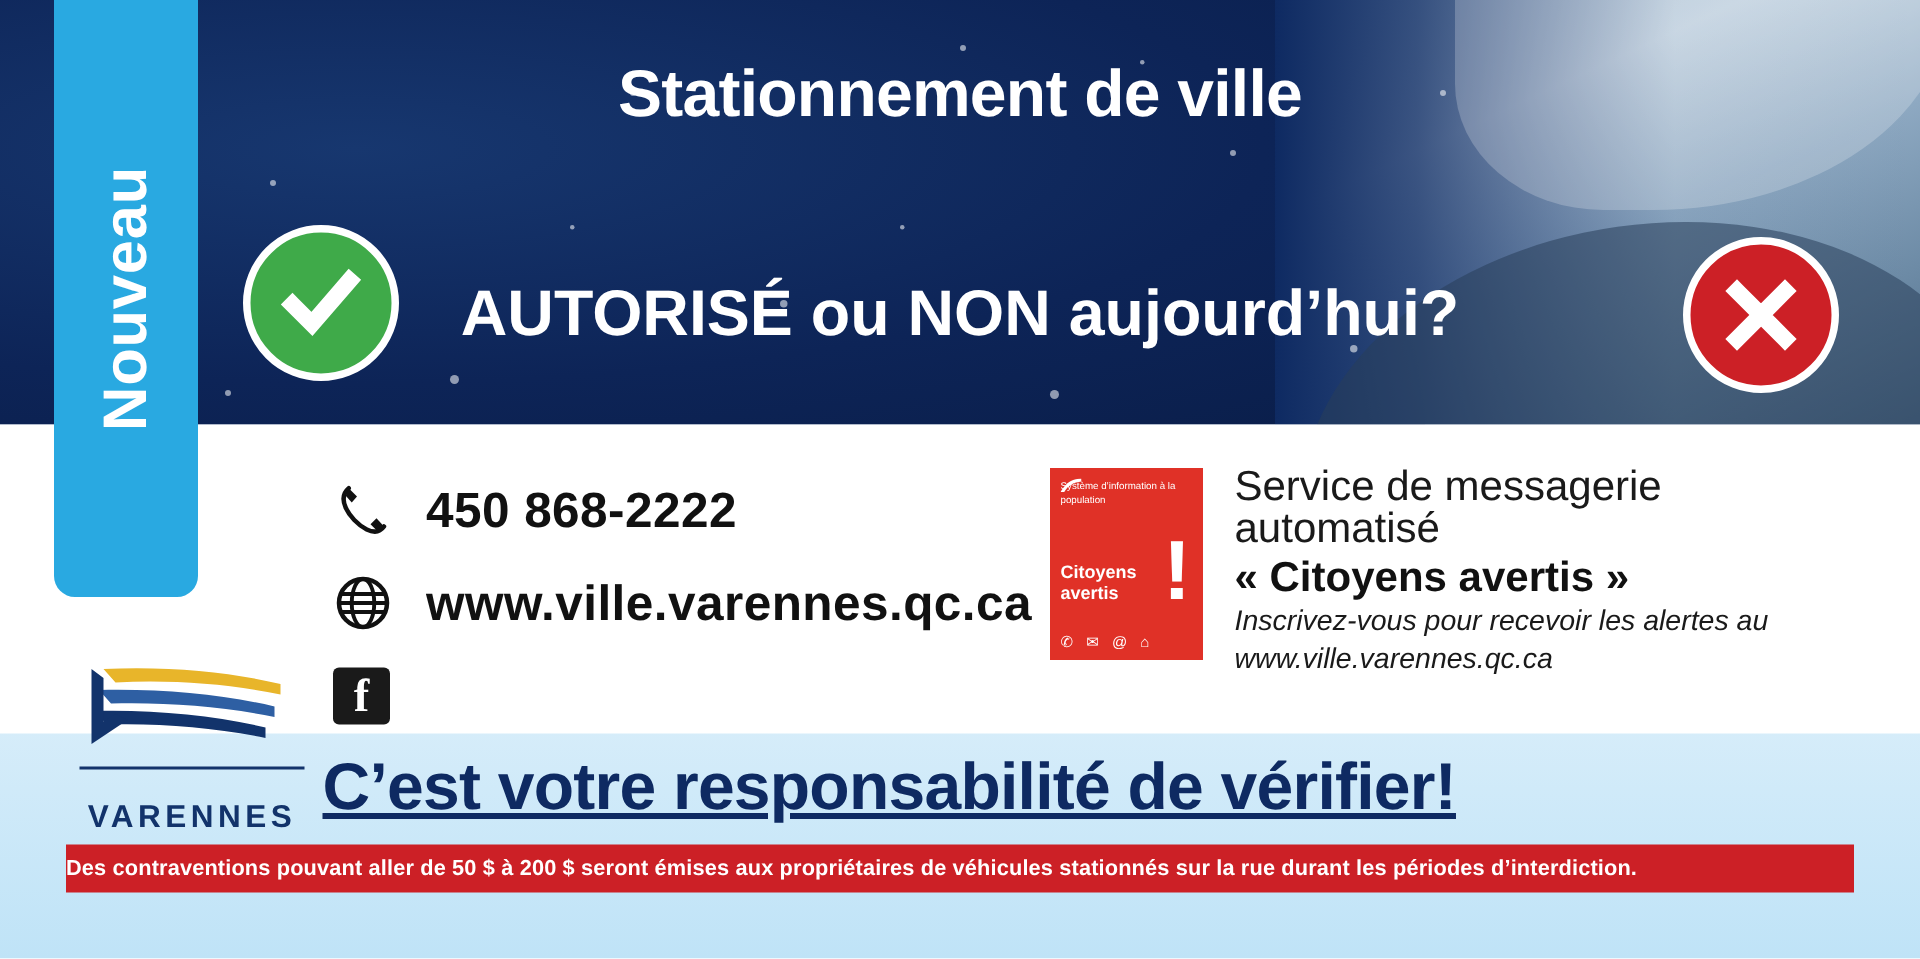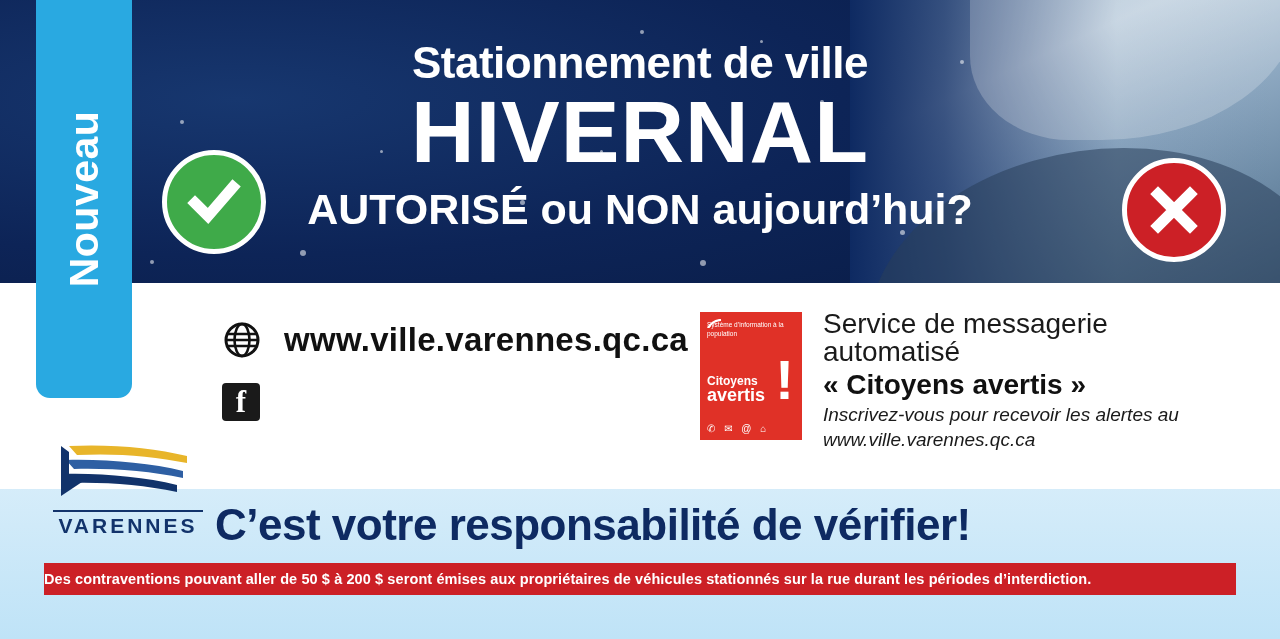--- a/index.html
+++ b/index.html
@@ -263,38 +263,39 @@
     left: 48px; top: 440px;
     width: 160px;
     z-index: 5;
     text-align: center;
   }
   .varennes-wordmark {
     color: #12336b;
     font-size: 21px;
     font-weight: bold;
     letter-spacing: 3px;
-    margin-top: 2px;
+    margin-top: 20px;
   }
   .varennes-rule {
     width: 150px; height: 2px;
     background: #12336b;
     margin: 4px auto 0 auto;
   }
 
   
   .resp-line {
     position: absolute;
     left: 215px; top: 500px;
     width: 1030px;
     color: #0e2a62;
     font-size: 44px;
     font-weight: bold;
     letter-spacing: -0.5px;
     z-index: 5;
+    text-decoration: underline;
   }
 
   
   .red-strip {
     position: absolute;
     left: 44px; top: 563px;
     width: 1192px;
     height: 32px;
     background: #cc2026;
     z-index: 5;
@@ -333,38 +334,47 @@
     <div class="snow" style="left:760px; top:40px;  width:3px;  height:3px;"></div>
     <div class="snow" style="left:960px; top:60px;  width:4px;  height:4px;"></div>
     <div class="snow" style="left:150px; top:260px; width:4px;  height:4px;"></div>
   </div>
 
   <div class="nouveau-tab">
     <div class="nouveau-text">Nouveau</div>
   </div>
 
   <div class="hero-line1">Stationnement de ville</div>
-  <div class="hero-line2">HIVERNAL</div>
   <div class="hero-line3">AUTORISÉ ou NON aujourd’hui?</div>
 
   <div class="badge badge-check">
     <svg width="62" height="62" viewBox="0 0 62 62" aria-hidden="true">
       <path d="M12 32 L25 45 L50 16" fill="none" stroke="#ffffff" stroke-width="11" stroke-linecap="square" stroke-linejoin="miter"></path>
     </svg>
   </div>
   <div class="badge badge-cross">
     <svg width="58" height="58" viewBox="0 0 58 58" aria-hidden="true">
       <path d="M13 13 L45 45 M45 13 L13 45" fill="none" stroke="#ffffff" stroke-width="11" stroke-linecap="square"></path>
     </svg>
   </div>
 
   <div class="info-panel"></div>
 
   <div class="contact-list">
 
+    <div class="contact-row">
+      <div class="contact-icon">
+        <svg width="40" height="40" viewBox="0 0 40 40" aria-hidden="true">
+          <path d="M10.5 5.5 C7 8.5 6 13 8.5 18.5 C11 24 16.5 30 22.5 33 C28 35.7 31.5 34.5 34 31" fill="none" stroke="#111111" stroke-width="3" stroke-linecap="round"></path>
+          <path d="M10.5 5.5 L16 11 L12.5 15 L8.5 10.5 Z" fill="#111111"></path>
+          <path d="M29 25.5 L34 31 L30 34.5 L25 29.5 Z" fill="#111111"></path>
+        </svg>
+      </div>
+      <div class="contact-text">450 868-2222</div>
+    </div>
 
     <div class="contact-row">
       <div class="contact-icon">
         <svg width="40" height="40" viewBox="0 0 40 40" aria-hidden="true">
           <circle cx="20" cy="20" r="16" fill="none" stroke="#111111" stroke-width="3"></circle>
           <ellipse cx="20" cy="20" rx="7.5" ry="16" fill="none" stroke="#111111" stroke-width="2.6"></ellipse>
           <path d="M5 14 H35 M5 26 H35 M4 20 H36" fill="none" stroke="#111111" stroke-width="2.6"></path>
         </svg>
       </div>
       <div class="contact-text">www.ville.varennes.qc.ca</div>
@@ -378,21 +388,21 @@
   </div>
 
   <div class="ca-logo">
     <svg class="ca-swoosh" viewBox="0 0 14 10" aria-hidden="true">
       <path d="M0 9 C4 2 9 0 14 0 L14 2 C9 2.5 5 4.5 2.5 9 Z" fill="#ffffff"></path>
     </svg>
     <div class="ca-logo-top">Système d’information à la population</div>
     <div class="ca-logo-excl">!</div>
     <div class="ca-logo-main">
       <div>Citoyens</div>
-      <div style="font-size:18px;">avertis</div>
+      <div style="font-size:12px;">avertis</div>
     </div>
     <div class="ca-logo-icons">✆ ✉ @ ⌂</div>
   </div>
 
   <div class="ca-text">
     <div class="ca-line1">Service de messagerie automatisé</div>
     <div class="ca-line2">« Citoyens avertis »</div>
     <div class="ca-line3">Inscrivez-vous pour recevoir les alertes au www.ville.varennes.qc.ca</div>
   </div>
 

